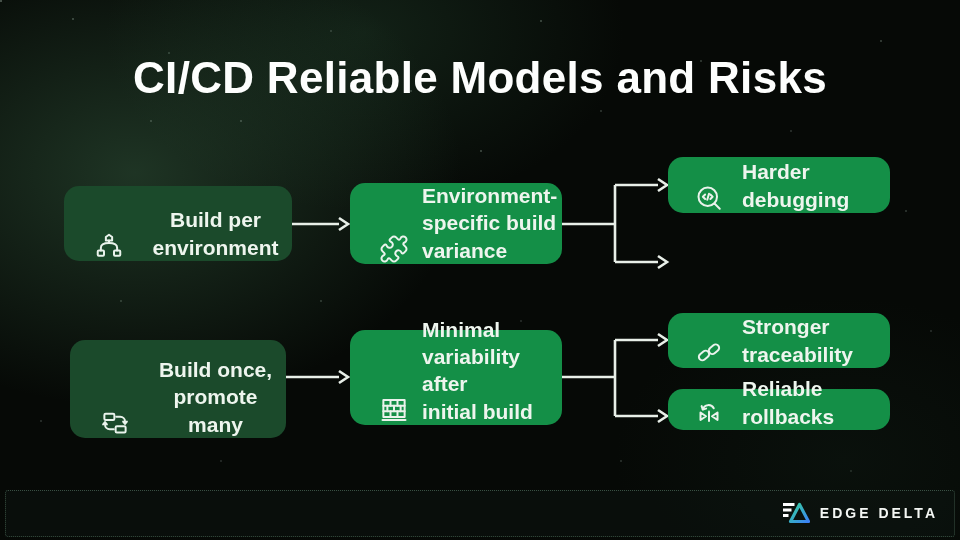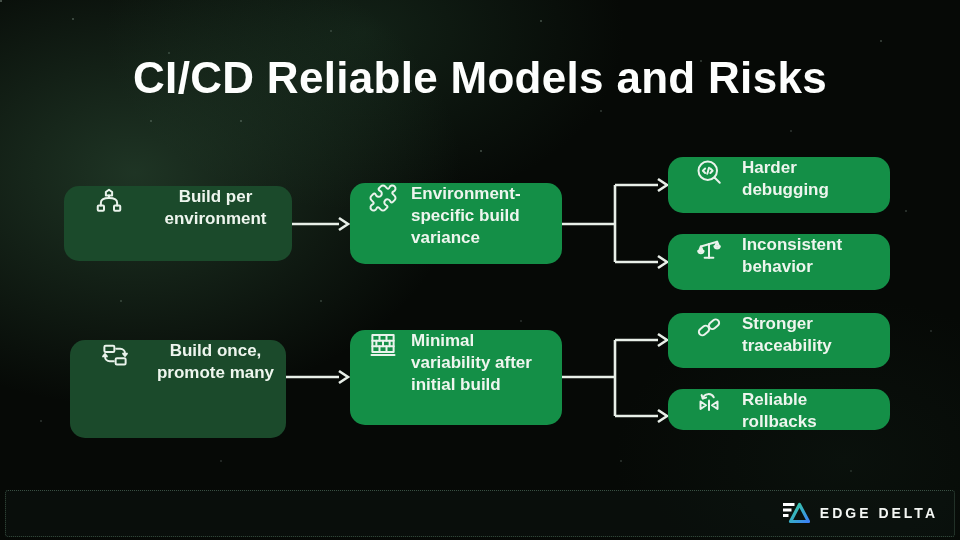--- a/index.html
+++ b/index.html
@@ -31,30 +31,30 @@
       560px 210px 0 0 rgba(210,235,220,.18), 150px 120px 0 0 rgba(210,235,220,.25),
       260px 210px 0 0 rgba(210,235,220,.16), 850px 470px 0 0 rgba(210,235,220,.16);
   }
   .title{
     position:absolute;left:0;top:53px;width:100%;
     margin:0;text-align:center;
     color:#fdfefd;font-size:44px;font-weight:800;letter-spacing:.3px;
   }
   .connectors{position:absolute;left:0;top:0;pointer-events:none;}
   .box{
-    position:absolute;display:flex;align-items:flex-start;
+    position:absolute;display:flex;align-items:flex-end;
     border-radius:15px;color:var(--text,#eef5ee);
-    font-size:17px;font-weight:700;line-height:1.3;
+    font-size:21px;font-weight:700;line-height:1.3;
     box-sizing:border-box;
   }
   .box .label{white-space:pre-line;}
   .box .icon{display:flex;flex:0 0 auto;}
   .model{background:var(--model-box,#1b4a2b);padding:0 0 0 30px;gap:15px;}
   .model .label{flex:1;text-align:center;}
-  .cause{background:var(--effect-box,#148f47);padding:0 8px 0 18px;gap:13px;}
+  .cause{background:var(--effect-box,#148f47);padding:0 8px 0 29px;gap:13px;}
   .outcome{background:var(--effect-box,#148f47);padding:0 8px 0 26px;gap:18px;}
   .footer-band{
     position:absolute;left:5px;right:5px;top:490px;bottom:3px;
     border:1px dotted rgba(130,180,152,.40);
     border-radius:3px;background:rgba(16,28,22,.30);
   }
   .logo{
     position:absolute;right:22px;top:501px;
     display:flex;align-items:center;gap:10px;
   }
@@ -124,35 +124,20 @@
         <path d="M20.6 20.6 L16.4 16.4"></path>
         <path d="M8.9 9.2 L7.1 11 L8.9 12.8"></path>
         <path d="M13.1 9.2 L14.9 11 L13.1 12.8"></path>
         <path d="M12 8.6 L10.6 13.4"></path>
       </svg>
     </span>
     <span class="label">Harder
 debugging</span>
   </div>
 
-  <div class="box outcome" style="left:668px;top:234px;width:222px;height:56px">
-    <span class="icon">
-      <svg class="icon-svg" width="30" height="30" viewBox="0 0 24 24">
-        <path d="M5.5 10 L18.5 6.2"></path>
-        <path d="M12 8 V19"></path>
-        <path d="M8.5 19 H15.5"></path>
-        <path d="M5.5 10 L4 13.6 M5.5 10 L7 13.6"></path>
-        <path d="M3.3 13.6 a2.25 2.25 0 0 0 4.4 0 Z"></path>
-        <path d="M18.5 6.2 L17 9.8 M18.5 6.2 L20 9.8"></path>
-        <path d="M16.3 9.8 a2.25 2.25 0 0 0 4.4 0 Z"></path>
-      </svg>
-    </span>
-    <span class="label">Inconsistent
-behavior</span>
-  </div>
 
   <div class="box model" style="left:70px;top:340px;width:216px;height:98px">
     <span class="icon">
       <svg class="icon-svg" width="30" height="30" viewBox="0 0 24 24">
         <rect x="3.5" y="4.5" width="8" height="5" rx="1"></rect>
         <rect x="12.5" y="14.5" width="8" height="5" rx="1"></rect>
         <path d="M13 7 h3.2 a3.8 3.8 0 0 1 3.8 3.8 v1.4"></path>
         <path d="M18.5 10.9 L20 12.8 L21.5 10.9"></path>
         <path d="M11 17 h-3.2 a3.8 3.8 0 0 1 -3.8 -3.8 v-1.4"></path>
         <path d="M2.5 13.1 L4 11.2 L5.5 13.1"></path>

